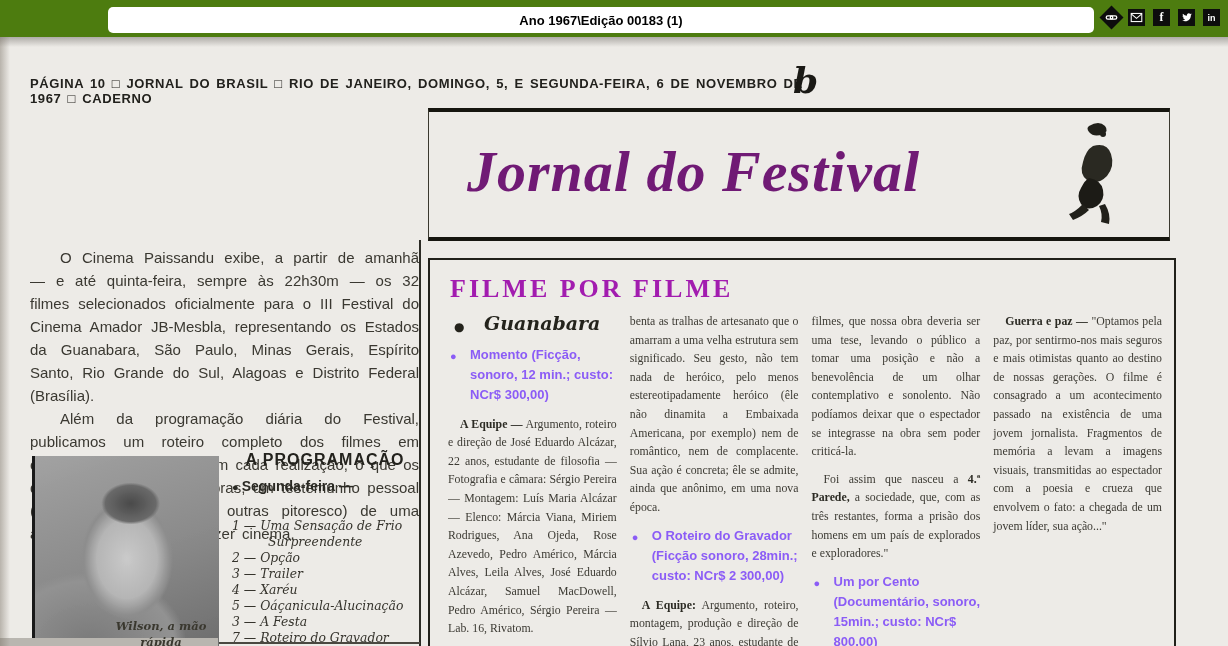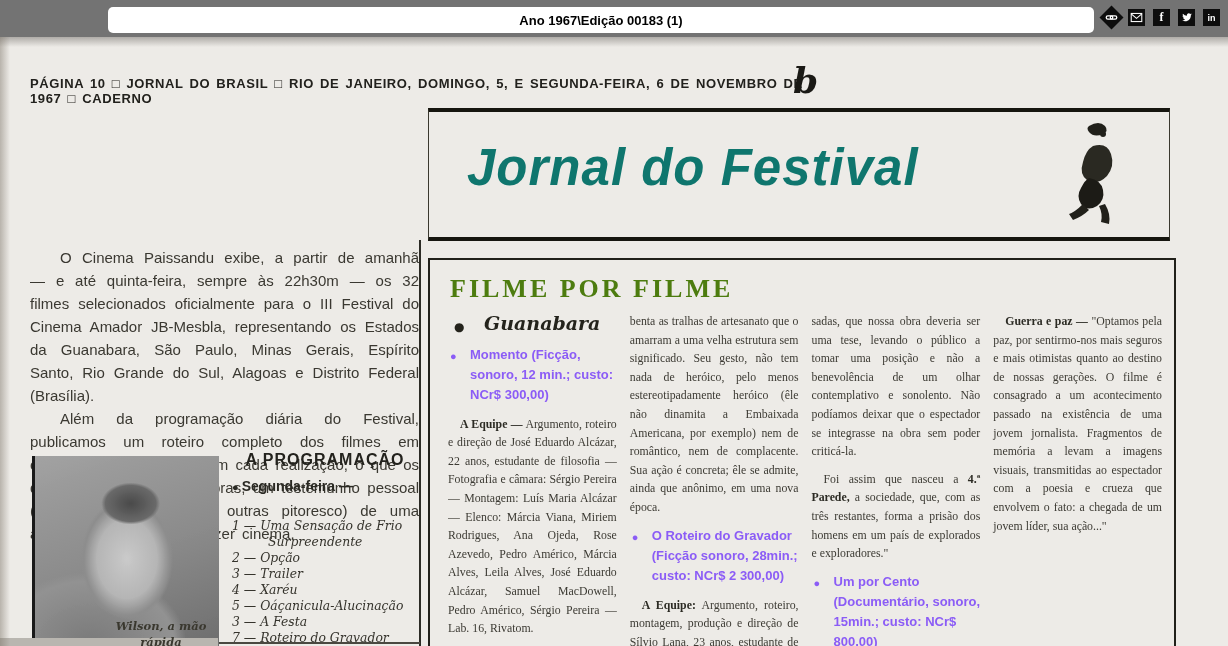--- a/index.html
+++ b/index.html
@@ -1,20 +1,20 @@
 <!DOCTYPE html>
 <html><head>
 <meta charset="utf-8">
 <style>
   html,body{margin:0;padding:0;}
   body{width:1228px;height:646px;overflow:hidden;font-family:"Liberation Sans",sans-serif;background:#d8ccbf;}
   .viewer{position:relative;width:1228px;height:646px;overflow:hidden;}
 
   
-  .topbar{position:absolute;left:0;top:0;width:1228px;height:37px;background:#737373;z-index:5;}
+  .topbar{position:absolute;left:0;top:0;width:1228px;height:37px;background:#4d7c0f;z-index:5;}
   .title-pill{position:absolute;left:108px;top:7px;width:986px;height:26px;background:#fff;border-radius:5px;
     display:flex;align-items:center;justify-content:center;font-size:13px;font-weight:bold;color:#000;}
   .share-row{position:absolute;right:8px;top:9px;display:flex;gap:8px;}
   .sicon{width:17px;height:17px;background:#0d0d0d;display:flex;align-items:center;justify-content:center;
     color:#fff;font-weight:bold;cursor:pointer;}
   .sicon.link{transform:rotate(45deg);}
   .sicon.link svg{transform:rotate(-45deg);}
   .sicon.fb::before{content:"f";font-size:12px;font-family:"Liberation Serif",serif;}
   .sicon.li::before{content:"in";font-size:9px;letter-spacing:0;}
 
@@ -29,22 +29,22 @@
 
   
   .pghead{left:30px;top:39px;width:775px;font-size:13px;font-weight:bold;letter-spacing:.6px;
     color:#22211d;word-spacing:2px;}
   .caderno-b{left:793px;top:22px;font-family:"DejaVu Serif",serif;font-style:italic;font-weight:bold;
     font-size:36px;color:#1a1915;}
 
   
   .masthead{left:428px;top:71px;width:740px;height:125px;border-top:4px solid #16150f;
     border-bottom:4px solid #16150f;border-left:1px solid #3a382f;border-right:1px solid #3a382f;}
-  .masthead-title{position:absolute;left:38px;top:26px;font-family:Liberation Sans, sans-serif;
-    font-style:italic;font-weight:bold;font-size:51px;color:#0f766e;letter-spacing:1px;}
+  .masthead-title{position:absolute;left:38px;top:26px;font-family:Liberation Serif, serif;
+    font-style:italic;font-weight:bold;font-size:58px;color:#701a75;letter-spacing:1px;}
   .mascot{position:absolute;right:48px;top:8px;}
 
   
   .intro{left:30px;top:209px;width:389px;font-size:15px;line-height:23px;text-align:justify;
     color:#3a3831;word-spacing:3px;}
   .intro p{margin:0;text-indent:30px;}
   .rule-v{left:419px;top:203px;width:2px;height:406px;background:#2c2b25;}
 
   
   .prog-head{left:230px;top:414px;width:190px;text-align:center;font-size:16px;font-weight:bold;
@@ -67,21 +67,21 @@
     radial-gradient(ellipse 120px 90px at 30% 95%, #7d7a72 0%, #949189 70%, transparent 80%),
     linear-gradient(160deg,#a3a099 0%, #8b887f 55%, #706d64 100%);
     border-left:3px solid #1f1e19;filter:contrast(1.05) grayscale(1);}
   .photo-bottom{left:0px;top:601px;width:218px;height:8px;background:#b9b6b0;}
   .caption{left:102px;top:581px;width:118px;font-family:"DejaVu Serif",serif;font-style:italic;
     font-weight:bold;font-size:11.5px;line-height:16px;color:#3a382f;text-align:center;}
 
   
   .fpf{left:428px;top:221px;width:744px;height:400px;border:2px solid #21201a;border-bottom:none;}
   .fpf-head{position:absolute;left:20px;top:14px;font-family:"Liberation Serif",serif;font-weight:bold;
-    font-size:26px;letter-spacing:3px;color:#4d7c0f;}
+    font-size:26px;letter-spacing:3px;color:#a21caf;}
   .cols{position:absolute;left:18px;right:12px;top:52px;bottom:0;display:flex;gap:13px;overflow:hidden;}
   .col{flex:1;font-family:"Liberation Serif",serif;font-size:11.8px;line-height:18.6px;
     text-align:justify;color:#3c3a33;}
   .col p{margin:0 0 9px 0;text-indent:12px;}
   .col p.noindent{text-indent:0;}
   .state-head{font-family:"DejaVu Serif",serif;font-style:italic;font-weight:bold;font-size:19px;
     color:#24231c;padding-left:36px;position:relative;margin:2px 0 12px 0;}
   .state-head::before{content:"●";position:absolute;left:6px;top:4px;font-size:12px;font-style:normal;}
   .film-head{font-family:"Liberation Sans",sans-serif;font-weight:bold;font-size:13px;line-height:20px;
     color:#8b5cf6;padding-left:22px;position:relative;margin:4px 0 10px 0;text-align:left;}
@@ -179,21 +179,21 @@
         </div>
 
         <div class="col">
           <p class="noindent">benta as tralhas de artesanato que o amarram a uma velha estrutura sem significado. Seu gesto, não tem nada de heróico, pelo menos estereotipadamente heróico (êle não dinamita a Embaixada Americana, por exemplo) nem de romântico, nem de complacente. Sua ação é concreta; êle se admite, ainda que anônimo, em uma nova época.</p>
           <div class="film-head">O Roteiro do Gravador (Ficção sonoro, 28min.; custo: NCr$ 2 300,00)</div>
           <p><span class="lead">A Equipe:</span> <span>Argumento, roteiro, montagem, produção e direção de Sílvio Lana, 23 anos, estudante de filosofia — Fotografia e câmara: Breno Kupperman — Música original de Flávia Calabi — Elenco: Lúcia Milanes, Pedro Garcia — Lab. 16, Herbert Richers.</span></p>
 
         </div>
 
         <div class="col">
-          <p class="noindent">sadas, que nossa obra deveria ser uma tese, levando o público a tomar uma posição e não a benevolência de um olhar contemplativo e sonolento. Não podíamos deixar que o espectador se integrasse na obra sem poder criticá-la.</p>
+          <p class="noindent">filmes, que nossa obra deveria ser uma tese, levando o público a tomar uma posição e não a benevolência de um olhar contemplativo e sonolento. Não podíamos deixar que o espectador se integrasse na obra sem poder criticá-la.</p>
           <p><span>Foi assim que nasceu a</span> <span class="lead">4.ª Parede,</span> <span>a sociedade, que, com as três restantes, forma a prisão dos homens em um país de explorados e exploradores."</span></p>
           <div class="film-head">Um por Cento (Documentário, sonoro, 15min.; custo: NCr$ 800,00)</div>
 
         </div>
 
         <div class="col">
           <p><span class="lead">Guerra e paz —</span> <span>"Optamos pela paz, por sentirmo-nos mais seguros e mais otimistas quanto ao destino de nossas gerações. O filme é consagrado a um acontecimento passado na existência de uma jovem jornalista. Fragmentos de memória a levam a imagens visuais, transmitidas ao espectador com a poesia e crueza que envolvem o fato: a chegada de um jovem líder, sua ação..."</span></p>
 
         </div>
 

